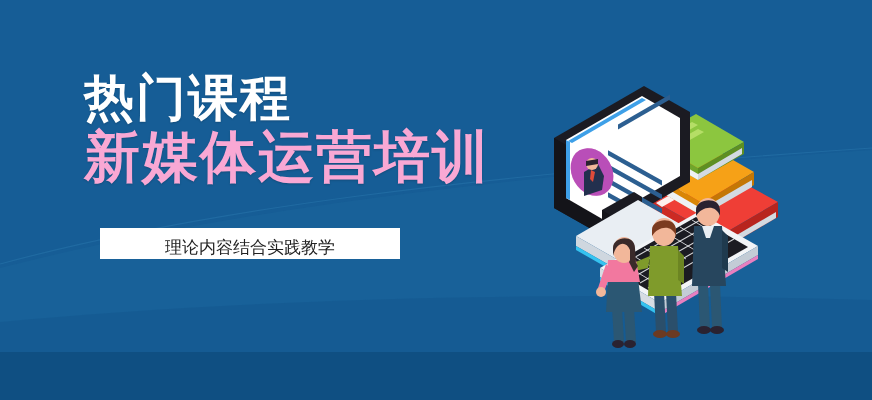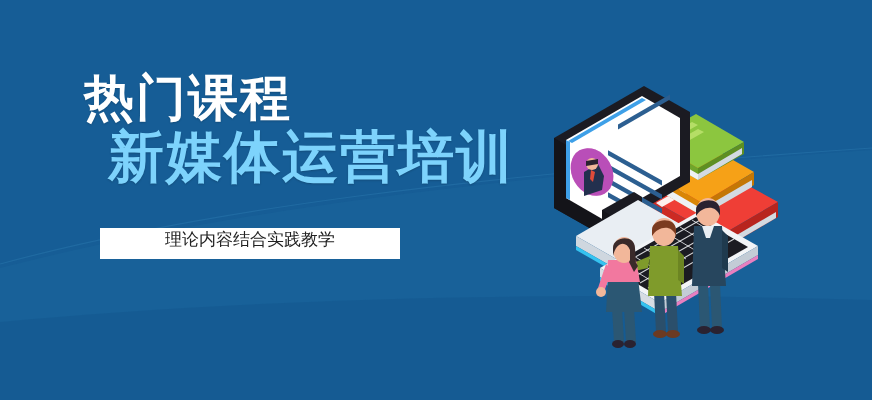--- a/index.html
+++ b/index.html
@@ -2,47 +2,46 @@
 <html><head>
 <meta charset="utf-8">
 <style>
   * { margin:0; padding:0; box-sizing:border-box; }
   html, body {
     width:872px; height:400px;
     font-family:"Liberation Sans","DejaVu Sans",sans-serif;
     overflow:hidden; background:#0f4f82;
   }
   #banner {
-    position:relative; width:872px; height:400px;
+    position:relative; width:872px; height:352px;
     background:#165d96; overflow:hidden;
   }
   
   .swoosh { position:absolute; pointer-events:none; }
   #swoosh-layer { position:absolute; inset:0; }
   
   #text-block {
     position:absolute; left:84px; top:72px;
     width:440px; z-index:5;
   }
   #headline-1 {
     font-size:50px; font-weight:bold; color:#ffffff;
     line-height:1.06; letter-spacing:2px;
     text-shadow:0 1px 2px rgba(0,0,0,.18);
     white-space:nowrap;
   }
   #headline-2 {
-    font-size:56px; font-weight:bold; color:#7dd3fc;
+    font-size:56px; font-weight:bold; color:#f9a8d4;
     line-height:1.08; letter-spacing:2px;
     margin-top:2px; white-space:nowrap;
     text-shadow:0 1px 2px rgba(0,0,0,.18);
-    margin-left:24px;
   }
   .tagline-box {
     background:#ffffff;
-    display:flex; align-items:flex-start; justify-content:center;
+    display:flex; align-items:flex-end; justify-content:center;
     color:#222222; white-space:nowrap;
   }
   #tagline-box-1 {
     position:absolute; left:100px; top:228px;
     width:300px; height:31px;
     font-size:17px;
   }
   #tagline-box-2 {
     position:absolute; left:100px; top:279px;
     width:383px; height:34px;

